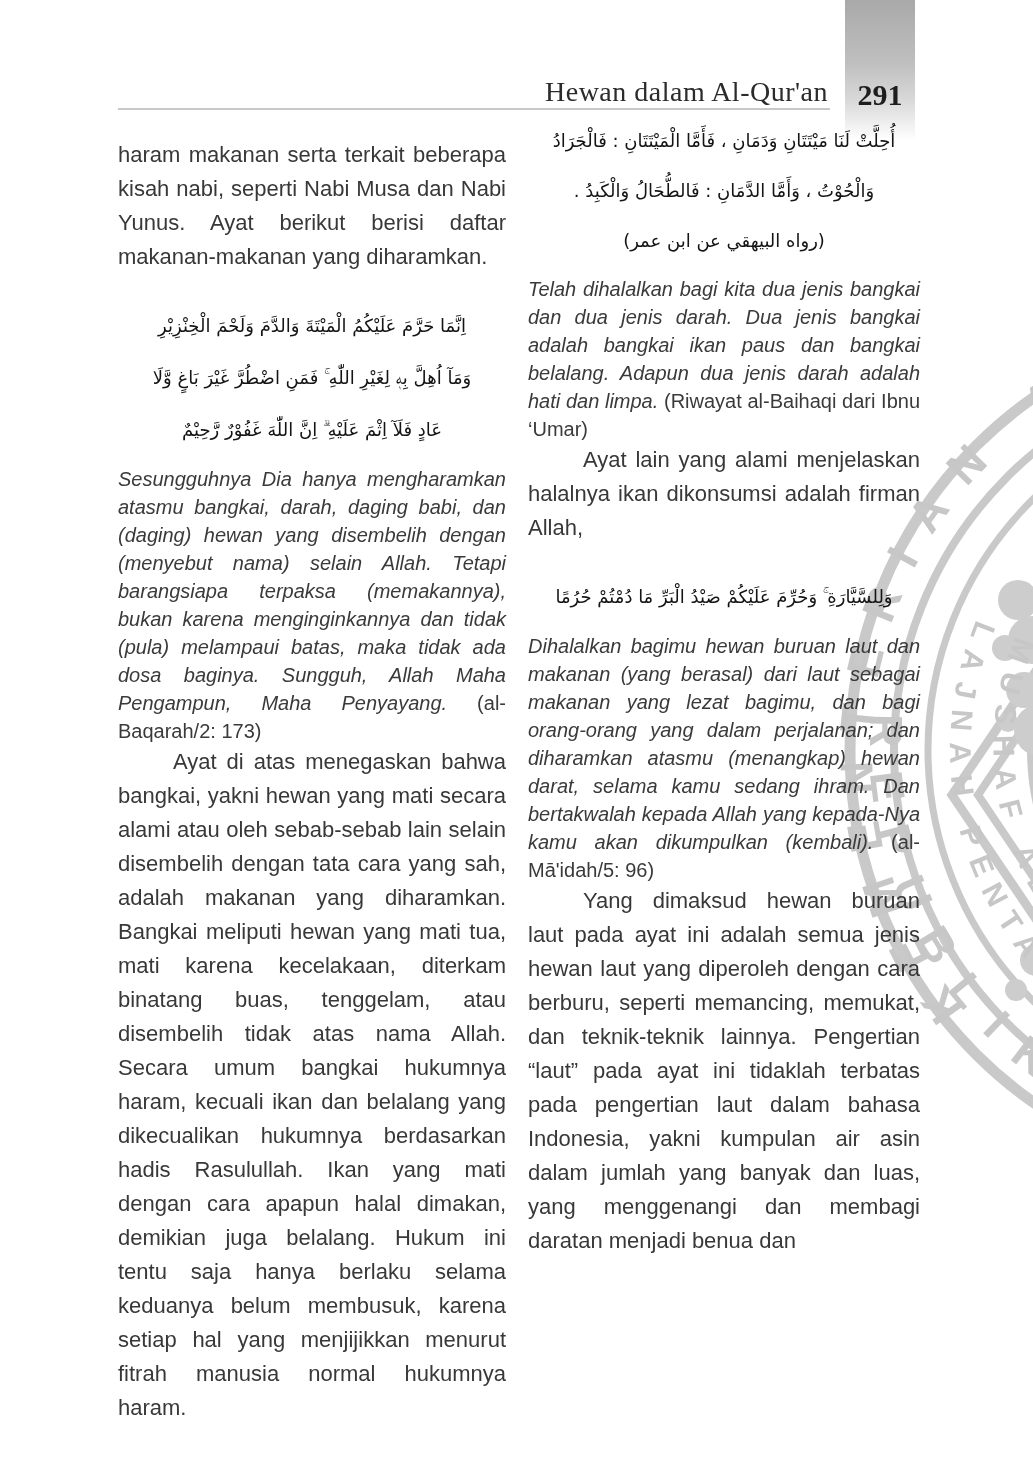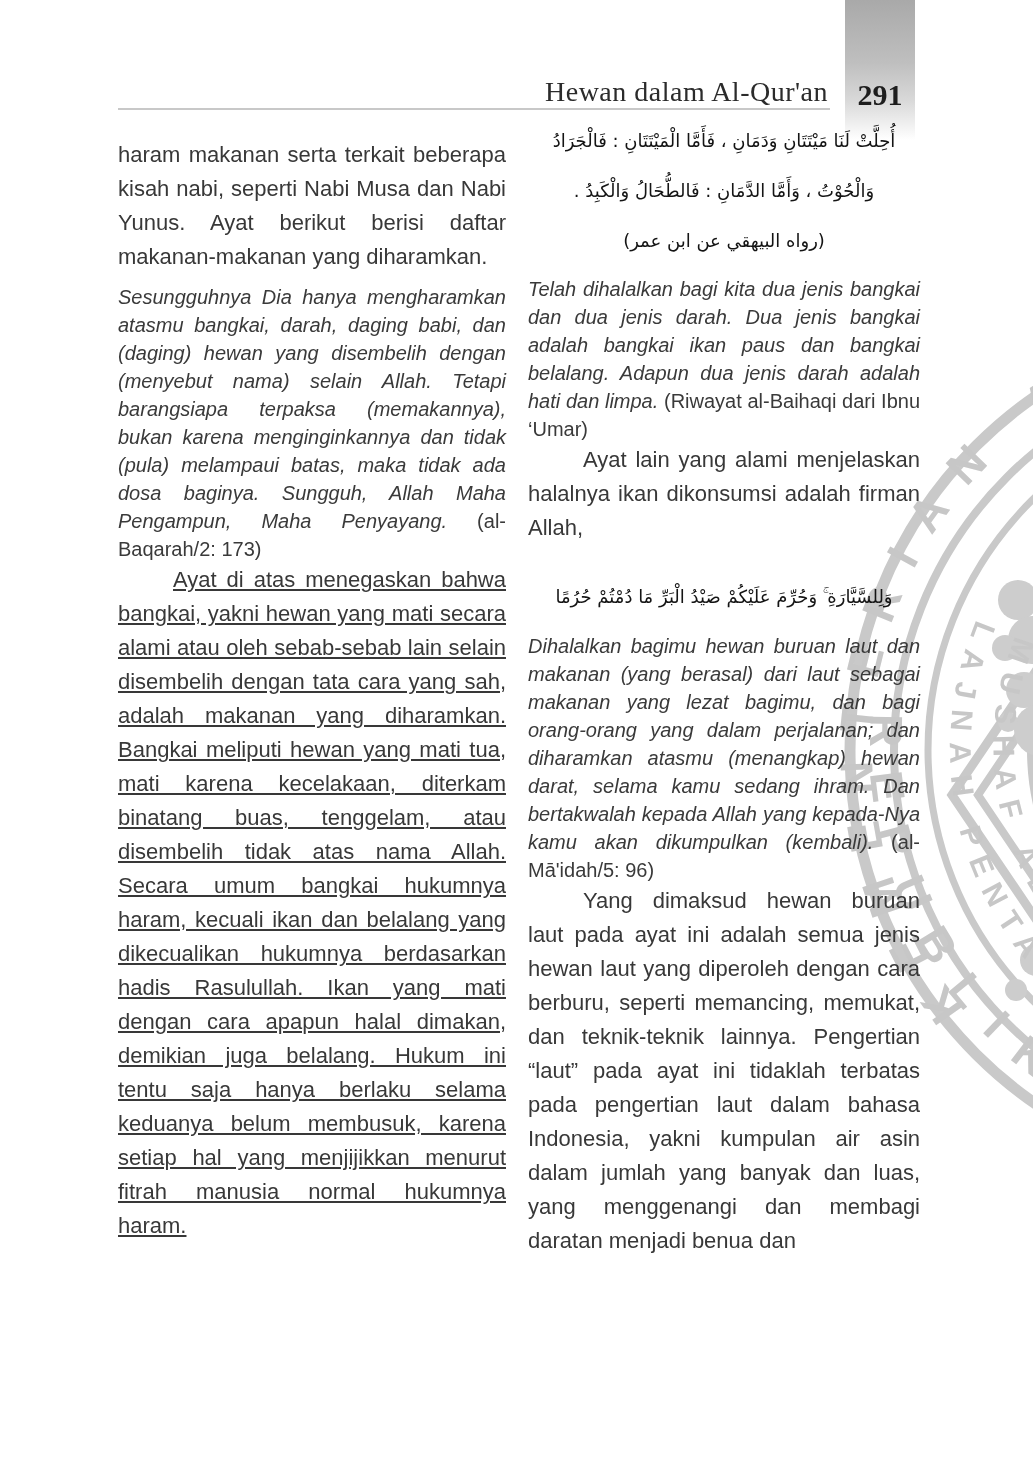--- a/index.html
+++ b/index.html
@@ -52,21 +52,21 @@
   .trans{
     margin:0;
     font-size:20px;line-height:28px;
     text-align:justify;color:#3a3a3a;
   }
   .trans .it{font-style:italic;}
   .trans .ref{font-style:normal;}
   
   .mt-verse{margin-top:26px;}
   .mt-trans{margin-top:9px;}
-  .mt-para{margin-top:24px;text-decoration:underline;}
+  .mt-para{margin-top:24px;}
   .mt-para-sm{margin-top:18px;}
   
   #watermark{
     position:absolute;left:0;top:0;z-index:1;
     pointer-events:none;
   }
   #watermark text{
     font-family:"Liberation Sans",sans-serif;
     font-weight:700;
     fill:#c7c7c7;
@@ -119,20 +119,25 @@
   </svg>
 
   <div class="page-bar"></div>
   <div class="page-number">291</div>
   <div class="header-title">Hewan dalam Al-Qur'an</div>
   <div class="header-rule"></div>
 
   <div class="col col-left">
     <p class="body">haram makanan serta terkait beberapa kisah nabi, seperti Nabi Musa dan Nabi Yunus. Ayat berikut berisi daftar makanan-makanan yang diharamkan.</p>
 
+    <div class="arabic mt-verse" dir="rtl">
+      <div class="aline">اِنَّمَا حَرَّمَ عَلَيْكُمُ الْمَيْتَةَ وَالدَّمَ وَلَحْمَ الْخِنْزِيْرِ</div>
+      <div class="aline">وَمَآ اُهِلَّ بِهٖ لِغَيْرِ اللّٰهِ ۚ فَمَنِ اضْطُرَّ غَيْرَ بَاغٍ وَّلَا</div>
+      <div class="aline">عَادٍ فَلَآ اِثْمَ عَلَيْهِ ۗ اِنَّ اللّٰهَ غَفُوْرٌ رَّحِيْمٌ</div>
+    </div>
 
     <p class="trans mt-trans">
       <span class="it">Sesungguhnya Dia hanya mengharamkan atasmu bangkai, darah, daging babi, dan (daging) hewan yang disembelih dengan (menyebut nama) selain Allah. Tetapi barangsiapa terpaksa (memakannya), bukan karena menginginkannya dan tidak (pula) melampaui batas, maka tidak ada dosa baginya. Sungguh, Allah Maha Pengampun, Maha Penyayang.</span>
       <span class="ref">(al-Baqarah/2: 173)</span>
     </p>
 
     <p class="body indent mt-para">Ayat di atas menegaskan bahwa bangkai, yakni hewan yang mati secara alami atau oleh sebab-sebab lain selain disembelih dengan tata cara yang sah, adalah makanan yang diharamkan. Bangkai meliputi hewan yang mati tua, mati karena kecelakaan, diterkam binatang buas, tenggelam, atau disembelih tidak atas nama Allah. Secara umum bangkai hukumnya haram, kecuali ikan dan belalang yang dikecualikan hukumnya berdasarkan hadis Rasulullah. Ikan yang mati dengan cara apapun halal dimakan, demikian juga belalang. Hukum ini tentu saja hanya berlaku selama keduanya belum membusuk, karena setiap hal yang menjijikkan menurut fitrah manusia normal hukumnya haram.</p>
   </div>
 
   <div class="col col-right">

